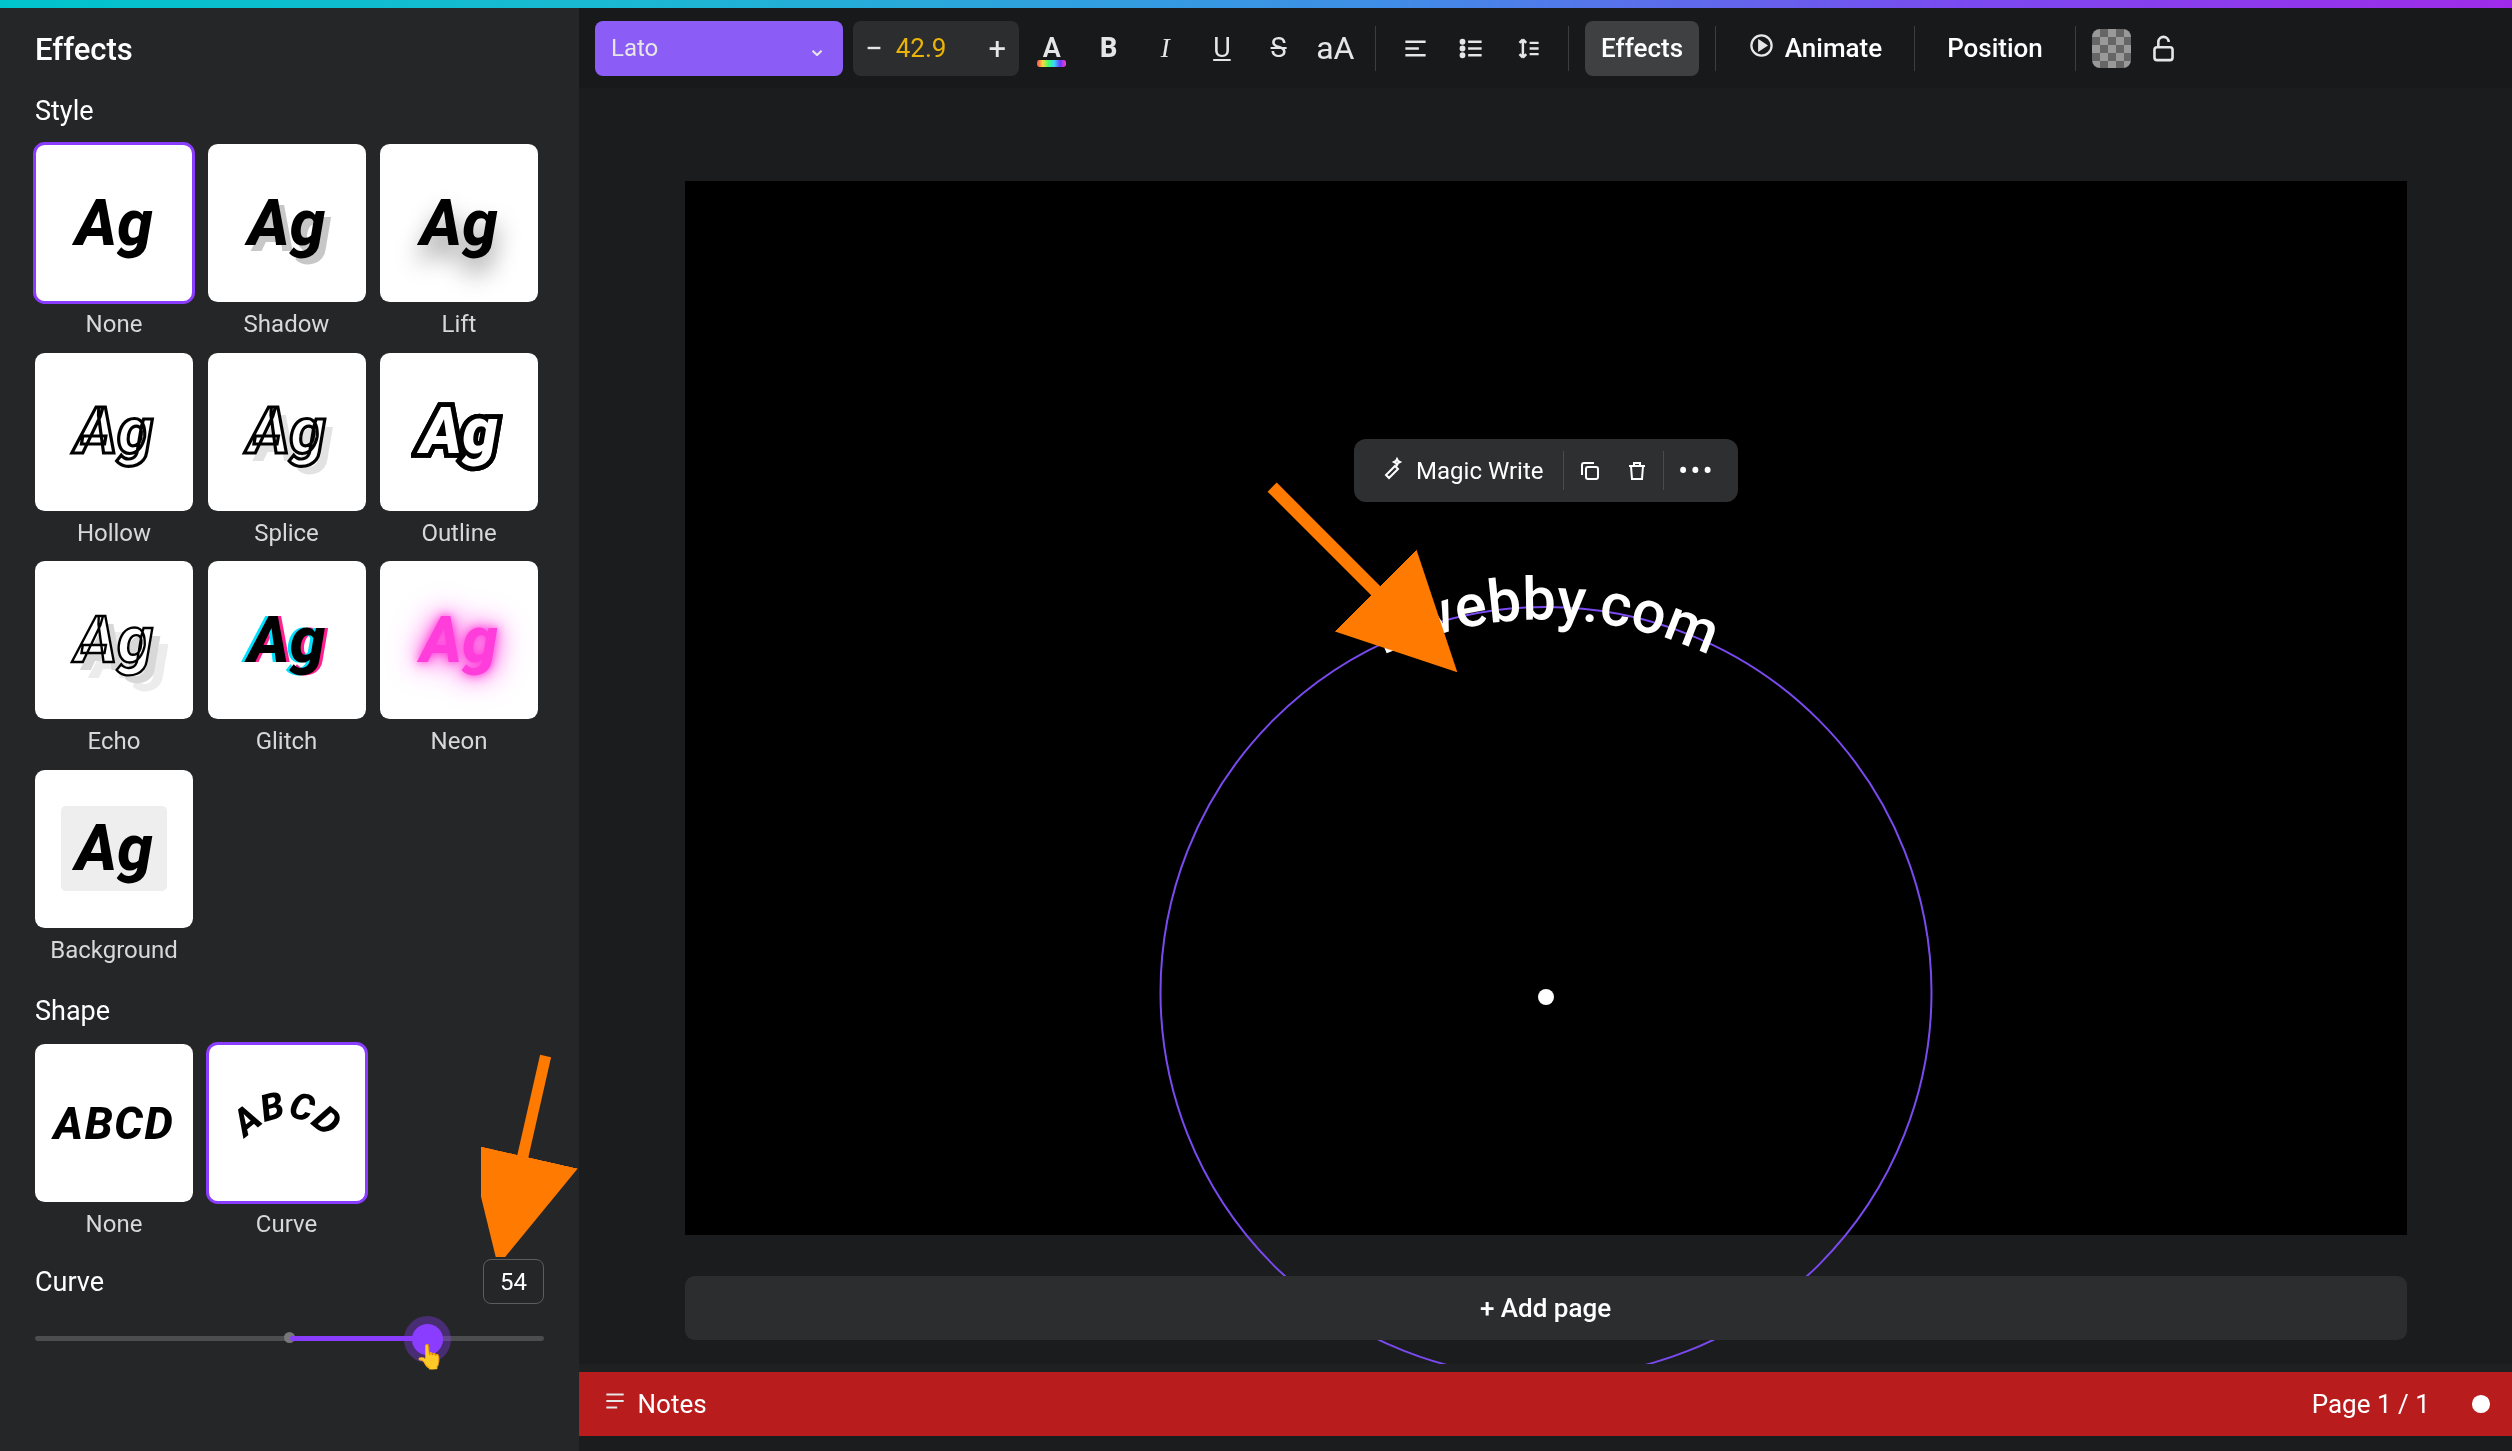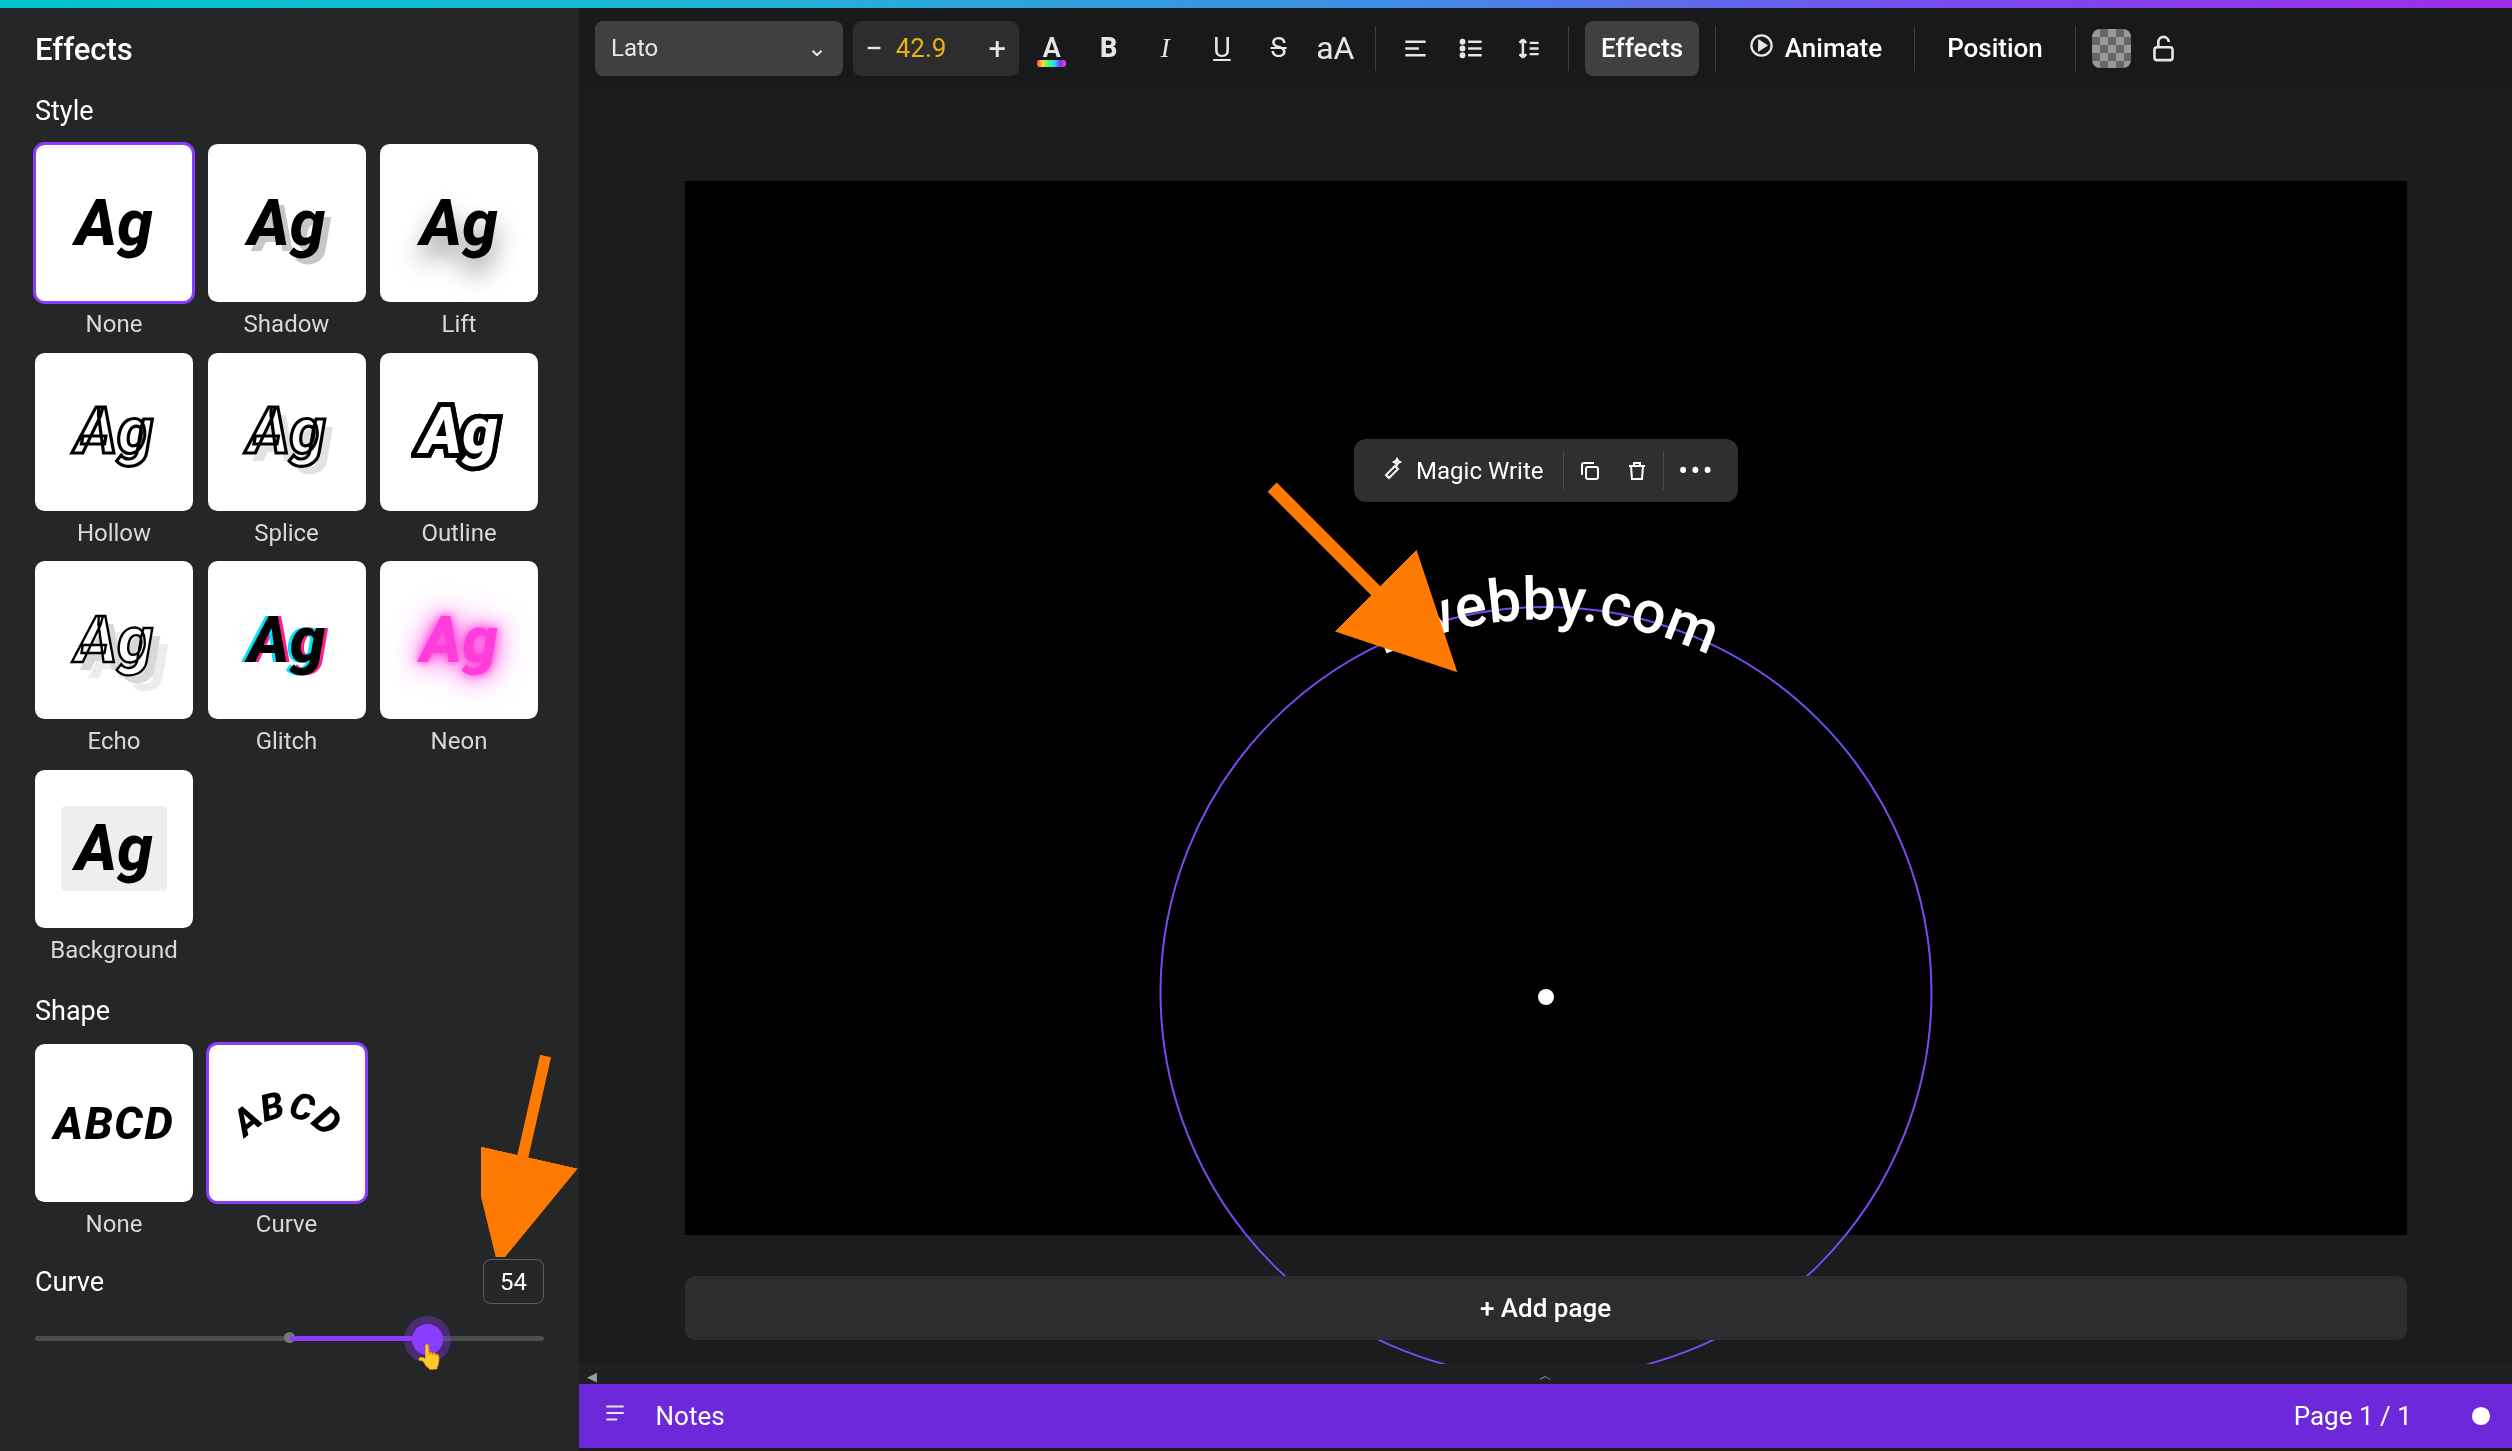--- a/index.html
+++ b/index.html
@@ -163,21 +163,21 @@
   background: #18191a;
   display: flex;
   align-items: center;
   padding: 0 16px;
   gap: 9.7px;
 }
 .pill {
   display: flex;
   align-items: center;
   gap: 16px;
-  background: #404040;
+  background: #8b5cf6;
   height: 55px;
   border-radius: 8px;
   padding: 0 16px;
   font-size: 24px;
   color: #e6e6e6;
 }
 .font-select {
   width: 248px;
   justify-content: space-between;
 }
@@ -331,27 +331,27 @@
   align-items: center;
   justify-content: center;
   font-size: 26px;
   font-weight: 500;
   color: #fff;
   cursor: pointer;
 }
 
 .bottom-bar {
   position: absolute;
-  left: 0; right: 0; bottom: 4px;
+  left: 0; right: 0; bottom: 16px;
   height: 64px;
-  background: #6d28d9;
+  background: #b91c1c;
   display: flex;
   align-items: center;
   padding: 0 22.5px;
-  gap: 28px;
+  gap: 10px;
   font-size: 26px;
 }
 .scroll-strip {
   position: absolute;
   left: 0; right: 0; bottom: 64px;
   height: 24px;
   background: #1f2021;
   display: flex; align-items: center; padding: 0 8px;
 }
 .page-count { margin-left: auto; margin-right: 32px; }

